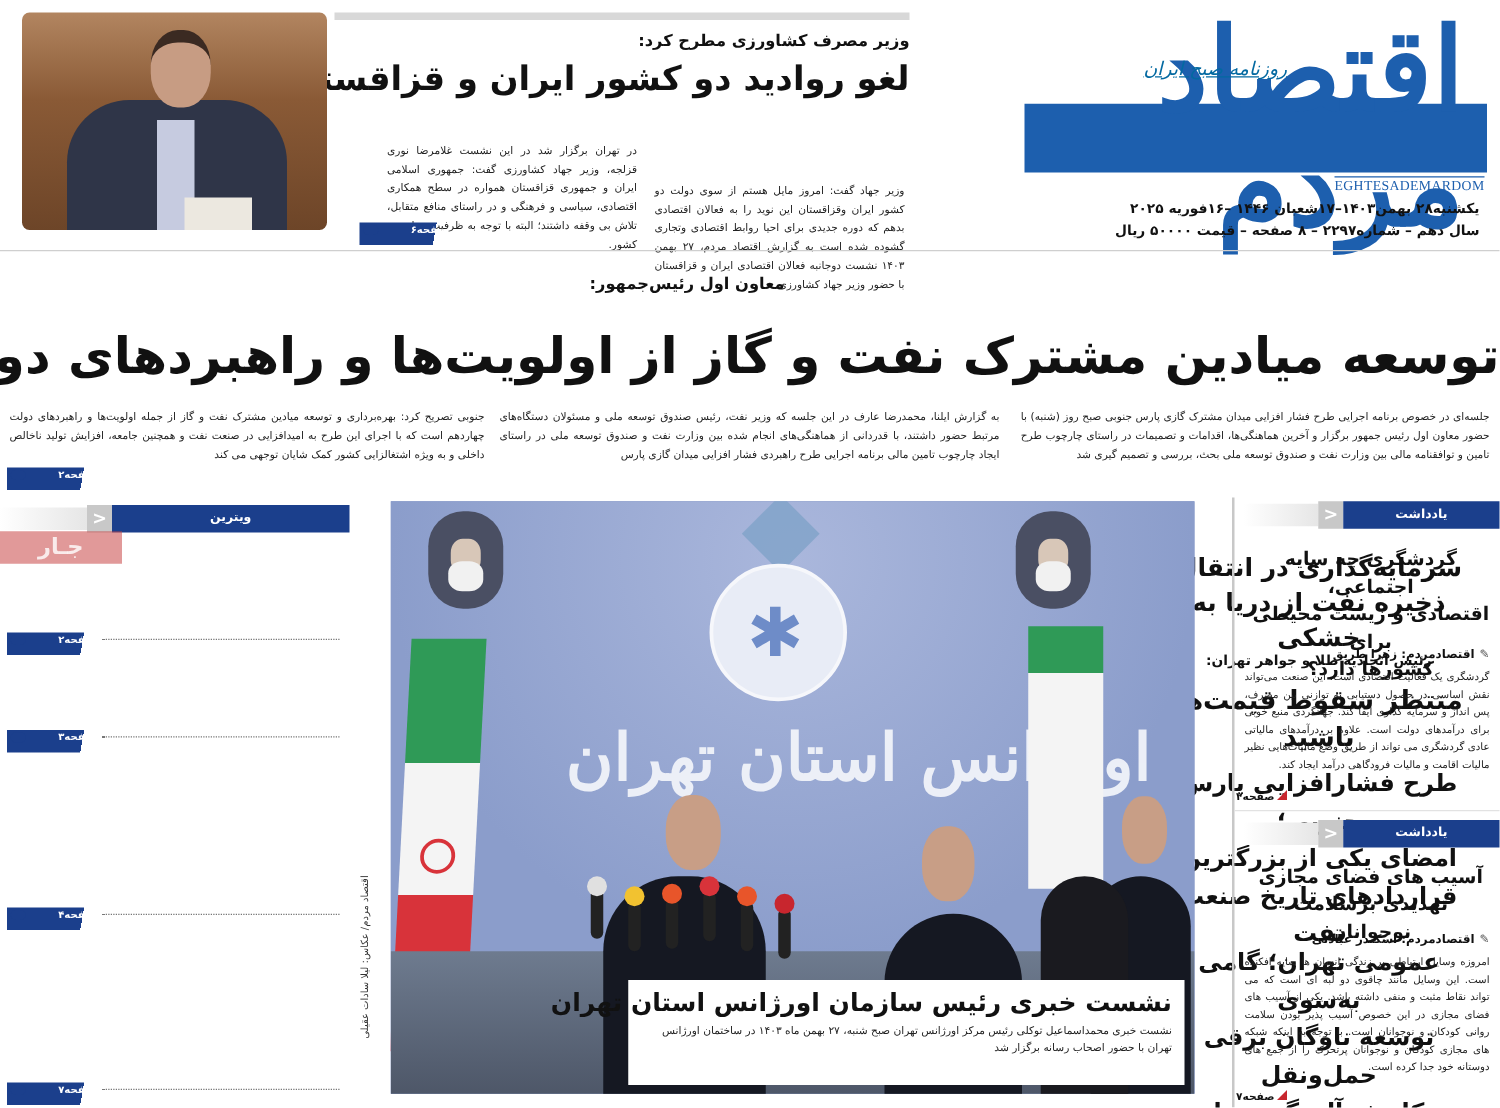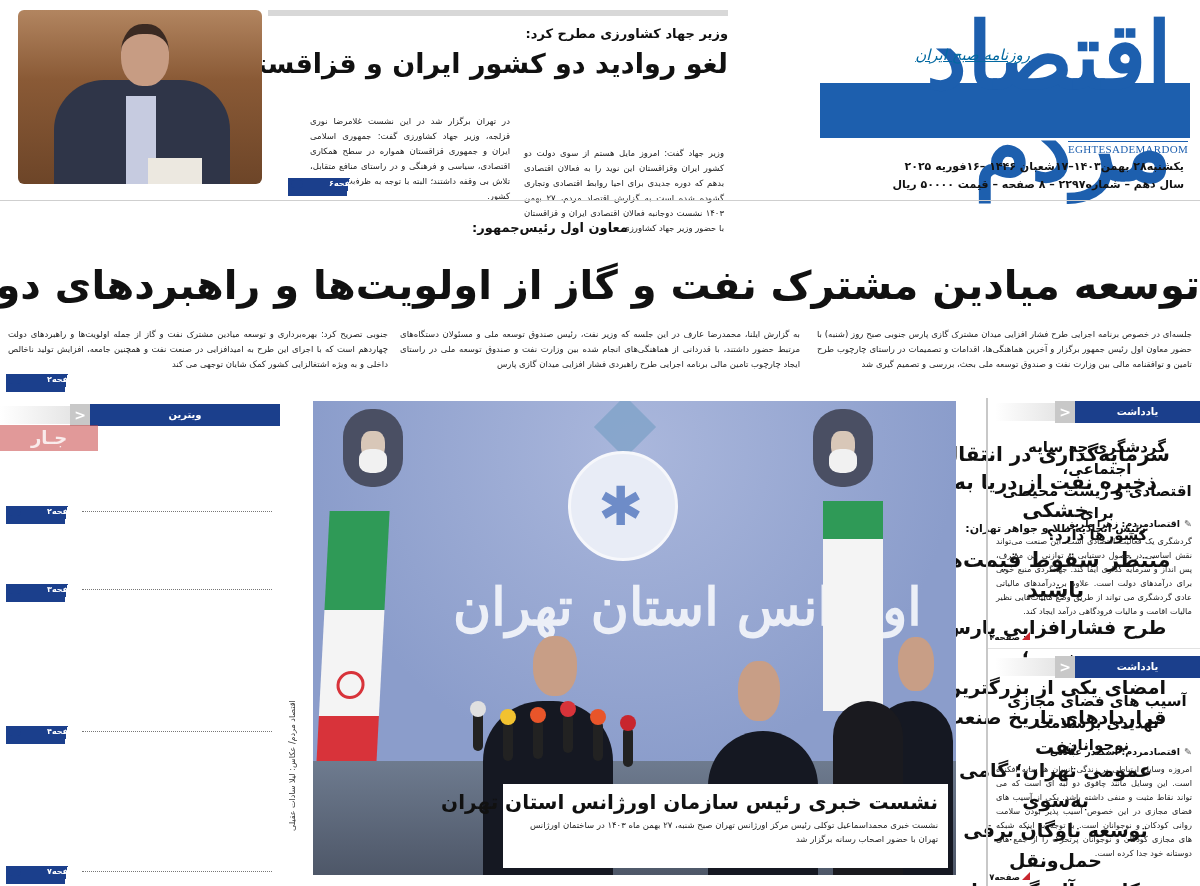--- a/index.html
+++ b/index.html
@@ -98,21 +98,21 @@
     <div class="logo-bar"></div>
     <div class="logo-word">اقتصاد مردم</div>
     <div class="logo-sub">روزنامه صبح ایران</div>
     <div class="logo-latin">EGHTESADEMARDOM</div>
     <div class="logo-date">یکشنبه۲۸ بهمن۱۴۰۳–۱۷شعبان ۱۴۴۶ –۱۶فوریه ۲۰۲۵</div>
     <div class="logo-issue">سال دهم – شماره۲۲۹۷ – ۸ صفحه – قیمت ۵۰۰۰۰ ریال</div>
   </div>
 
   <div class="top-story">
     <div class="grey-rule"></div>
-    <div class="top-kicker">وزیر جهاد کشاورزی مطرح کرد:</div>
+    <div class="top-kicker">وزیر مصرف کشاورزی مطرح کرد:</div>
     <div class="top-headline">لغو روادید دو کشور ایران و قزاقستان</div>
     <div class="top-col c1">وزیر جهاد گفت: امروز مایل هستم از سوی دولت دو کشور ایران وقزاقستان این نوید را به فعالان اقتصادی بدهم که دوره جدیدی برای احیا روابط اقتصادی وتجاری گشوده شده است به گزارش اقتصاد مردم، ۲۷ بهمن ۱۴۰۳ نشست دوجانبه فعالان اقتصادی ایران و قزاقستان با حضور وزیر جهاد کشاورزی</div>
     <div class="top-col c2">در تهران برگزار شد در این نشست غلامرضا نوری قزلجه، وزیر جهاد کشاورزی گفت: جمهوری اسلامی ایران و جمهوری قزاقستان همواره در سطح همکاری اقتصادی، سیاسی و فرهنگی و در راستای منافع متقابل، تلاش بی وقفه داشتند؛ البته با توجه به ظرفیت عظیم دو کشور.</div>
   </div>
 
   <div class="top-photo">
     <div class="suit"></div>
     <div class="shirt"></div>
     <div class="head"></div>
     <div class="nameplate"></div>

